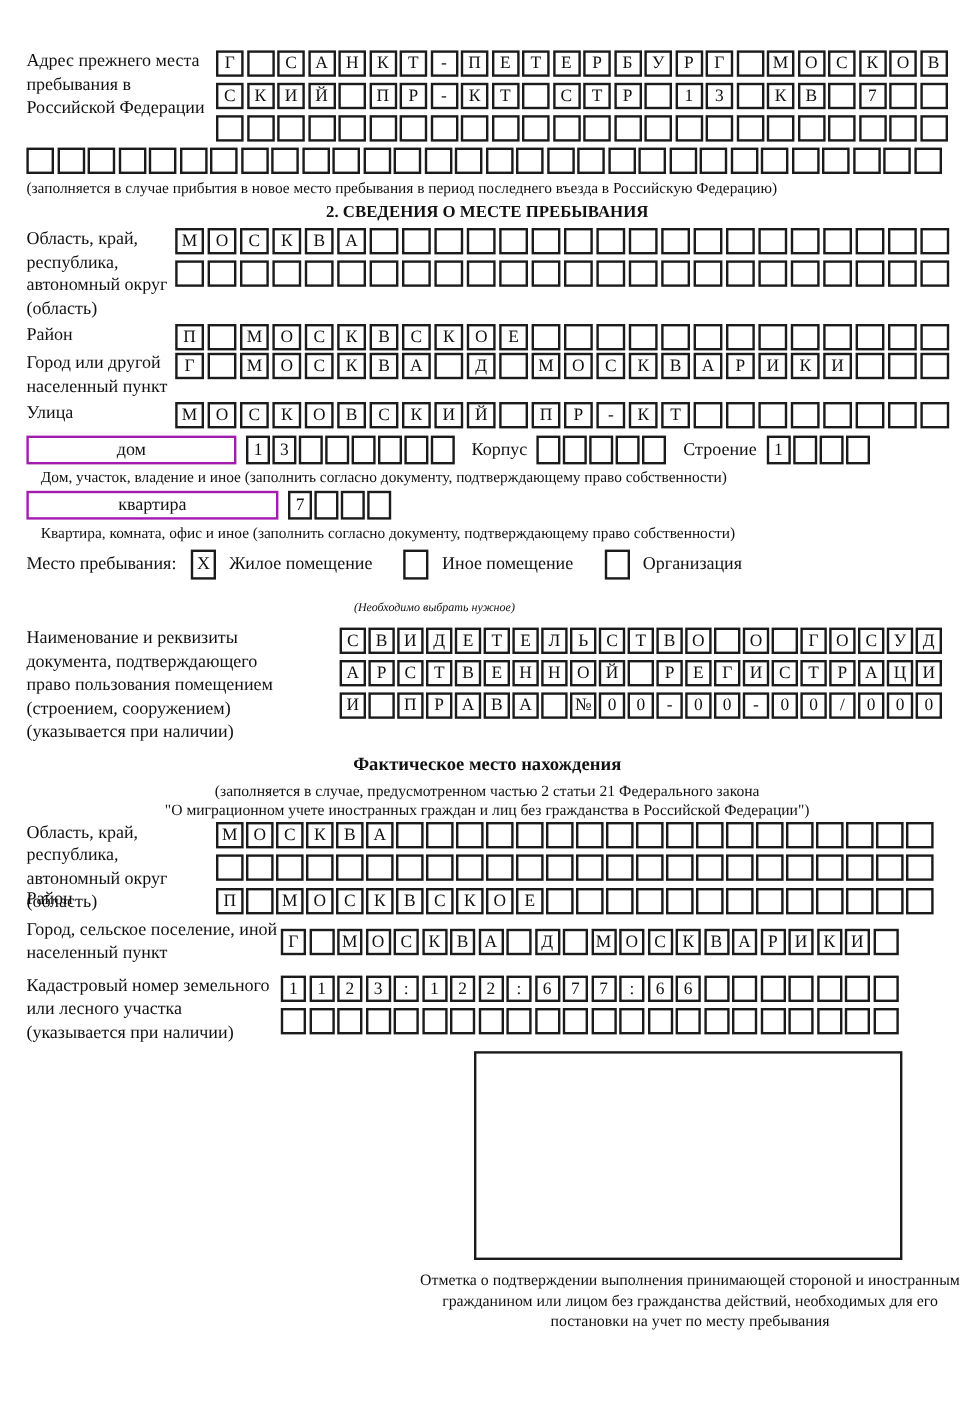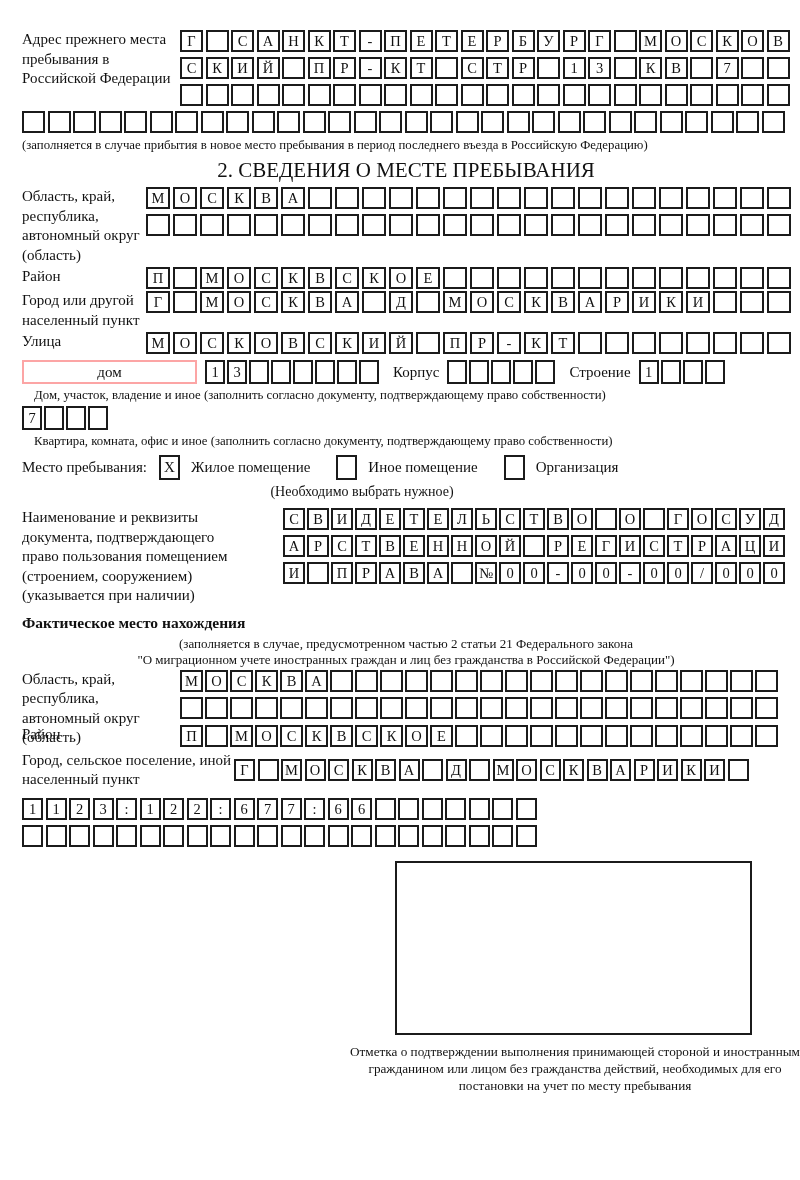--- a/index.html
+++ b/index.html
@@ -23,57 +23,57 @@
     font-size:14.5px; line-height:20px; flex-shrink:0;
   }
   
   .p25 { gap:2.5px; } .p25 .cell { width:23px; }
   .p27 { gap:3px;   } .p27 .cell { width:24px; }
   .p24 { gap:2px;   } .p24 .cell { width:22px; }
   .p25f{ gap:2px;   } .p25f .cell{ width:23px; }
   .p23 { gap:2.5px; } .p23 .cell { width:21px; }
   .p22 { gap:2px;   } .p22 .cell { width:20px; height:24px; }
 
-  .sec1 { margin-top:18px; }
+  .sec1 { margin-top:30px; }
   .sec1 .label { width:158px; }
   .fullrow { margin-top:5px; }
   .caption { font-size:12.8px; line-height:16px; margin-top:4px; }
   .caption.center { }
   .caption.left { padding-left:12px; margin-top:3px; }
 
-  h2.sec-heading { font-size:21px; text-align:center; margin-top:5px; font-weight:normal; }
+  h2.sec-heading { font-size:14px; text-align:center; margin-top:5px; font-weight:bold; }
 
   .s2row { margin-top:2px; }
   .s2row .label, .oblast2 .label { width:124px; }
   .oblast2 { margin-top:4px; }
 
   .domrow { display:flex; align-items:center; margin-top:6px; }
   .widebox {
-    border:2px solid #fca5a5; height:24px; display:flex;
+    border:2px solid #a21caf; height:24px; display:flex;
     align-items:center; justify-content:center; font-size:15px;
   }
   .w175 { width:175px; margin-right:8px; }
   .w210 { width:210px; margin-right:8px; }
   .inline-label { font-size:15px; padding:0 8px 0 14px; }
 
   .kvartrow { display:flex; align-items:center; margin-top:3px; }
 
   .mestorow { display:flex; align-items:center; margin-top:5px; font-size:15px; height:26px; }
   .mlabel { padding-right:12px; }
   .checkbox {
     width:21px; height:25px; border:2px solid #1b1b1b; flex-shrink:0;
     display:flex; align-items:center; justify-content:center; font-size:15px;
   }
   .opt { padding:0 26px 0 11px; }
-  .mesto-note { width:440px; margin-left:120px; text-align:center; font-size:14px; line-height:16px; margin-top:4px; }
+  .mesto-note { width:440px; margin-left:120px; text-align:center; font-size:10px; line-height:16px; margin-top:16px;font-style:italic; }
 
   .docblock { margin-top:8px;gap:36px; }
   .docblock .label { width:225px; }
 
-  .fact-heading { font-size:15.5px; font-weight:bold; margin-top:8px; }
+  .fact-heading { text-align:center; font-size:15.5px; font-weight:bold; margin-top:8px; }
   .fact-note { text-align:center; font-size:13px; line-height:16px; }
   .fact-note.first { margin-top:4px; }
 
   .factrow .label { width:158px; }
   .factoblast { margin-top:2px; }
   .factoblast .label { height:49px; overflow:visible; }
   .factraion { margin-top:6px; }
   .factgorod { margin-top:4px;align-items:center; }
   .factgorod .label, .kadastr .label { width:212px; }
   .kadastr { margin-top:8px; }
@@ -385,20 +385,21 @@
     <div class="cellrow p22">
         <span class="cell">1</span>
         <span class="cell"></span>
         <span class="cell"></span>
         <span class="cell"></span>
       </div>
   </div>
   <div class="caption left">Дом, участок, владение и иное (заполнить согласно документу, подтверждающему право собственности)</div>
 
   <div class="kvartrow">
+    <div class="widebox w210">квартира</div>
     <div class="cellrow p22">
         <span class="cell">7</span>
         <span class="cell"></span>
         <span class="cell"></span>
         <span class="cell"></span>
       </div>
   </div>
   <div class="caption left">Квартира, комната, офис и иное (заполнить согласно документу, подтверждающему право собственности)</div>
 
   <div class="mestorow">
@@ -601,20 +602,21 @@
         <span class="cell">А</span>
         <span class="cell">Р</span>
         <span class="cell">И</span>
         <span class="cell">К</span>
         <span class="cell">И</span>
         <span class="cell"></span>
       </div>
   </div>
 
   <div class="flexrow kadastr">
+    <div class="label">Кадастровый номер земельного или лесного участка (указывается при наличии)</div>
     <div class="cellcol">
       <div class="cellrow p23">
           <span class="cell">1</span>
           <span class="cell">1</span>
           <span class="cell">2</span>
           <span class="cell">3</span>
           <span class="cell">:</span>
           <span class="cell">1</span>
           <span class="cell">2</span>
           <span class="cell">2</span>

